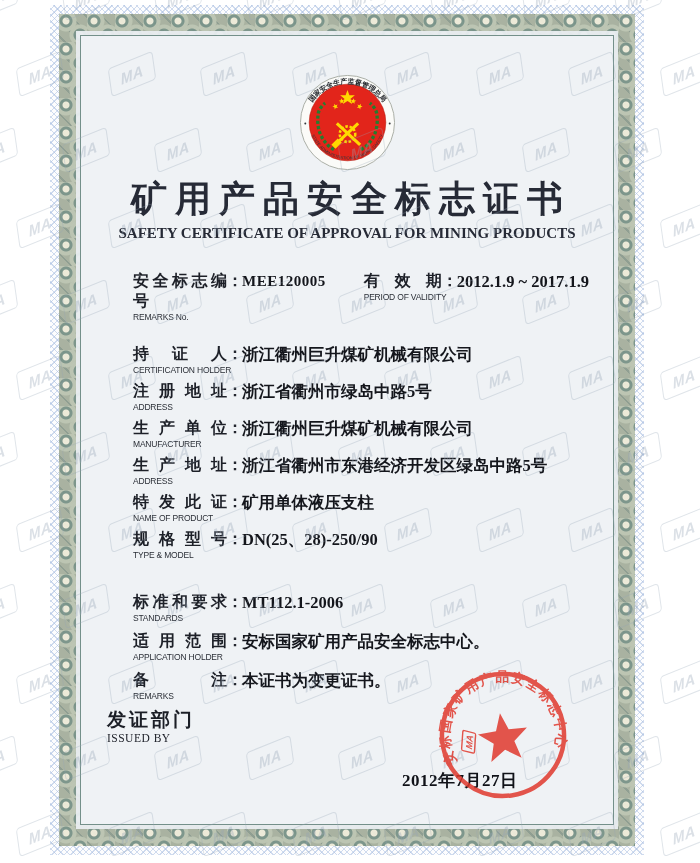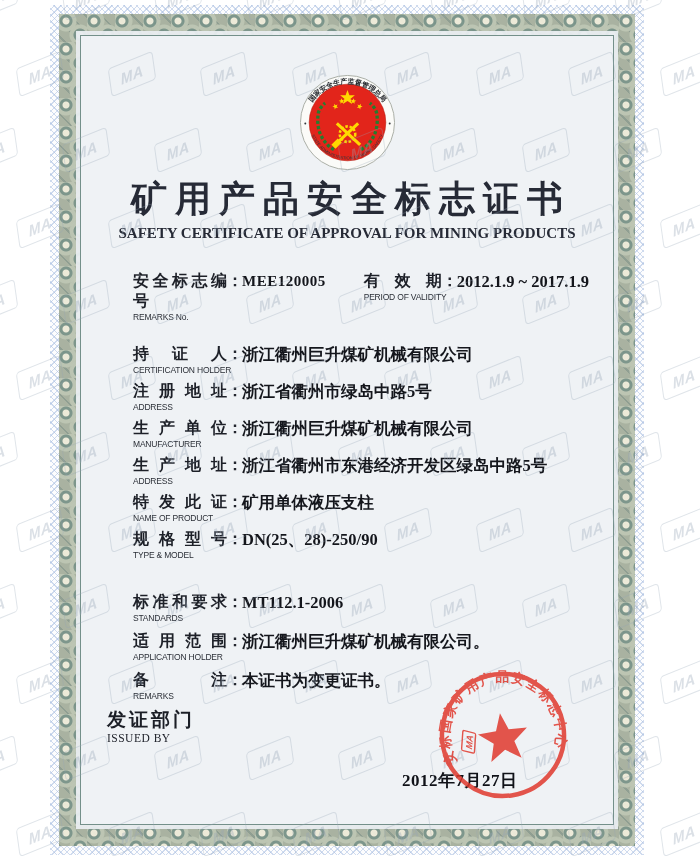--- a/index.html
+++ b/index.html
@@ -218,21 +218,21 @@
               </span>
               <span class="colon">：</span>
               <span class="val">MT112.1-2006</span>
             </div>
             <div class="row">
               <span class="lbl">
                 <span class="lbl-cn">适用范围</span>
                 <span class="lbl-en">APPLICATION HOLDER</span>
               </span>
               <span class="colon">：</span>
-              <span class="val">浙江衢州巨升煤矿机械有限公司。</span>
+              <span class="val">安标国家矿用产品安全标志中心。</span>
             </div>
             <div class="row">
               <span class="lbl">
                 <span class="lbl-cn">备注</span>
                 <span class="lbl-en">REMARKS</span>
               </span>
               <span class="colon">：</span>
               <span class="val">本证书为变更证书。</span>
             </div>
           </div>

